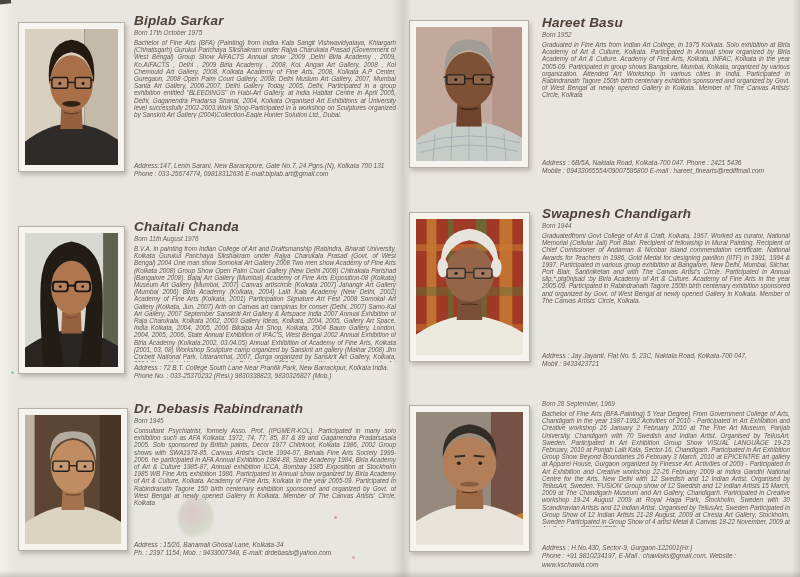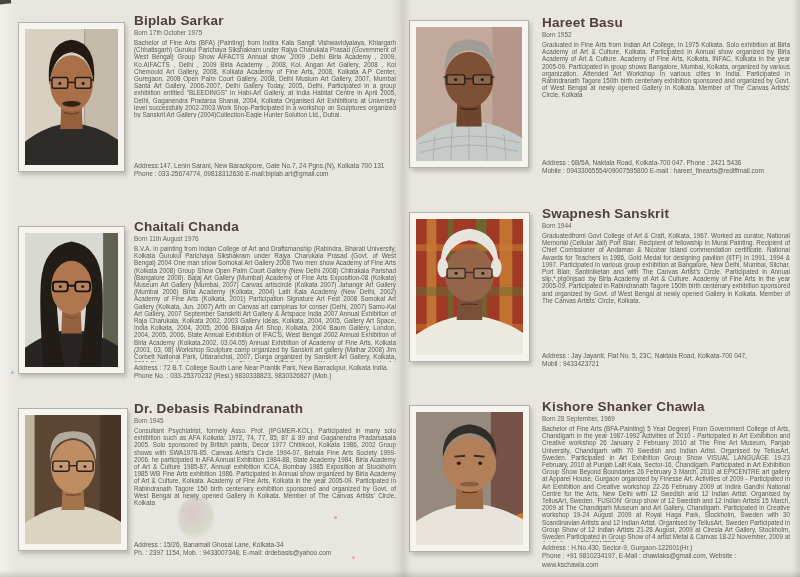--- a/index.html
+++ b/index.html
@@ -22,21 +22,21 @@
   .corner-mark{position:absolute;left:-2px;top:-1px;width:13px;height:5px;background:#4a4642;transform:rotate(-7deg);}
   .smudge{position:absolute;left:178px;top:497px;width:36px;height:42px;border-radius:50%;
     background:radial-gradient(circle at 40% 40%,rgba(190,120,140,0.28),rgba(130,160,110,0.18) 60%,rgba(0,0,0,0) 75%);
     filter:blur(1px);}
   .speck{position:absolute;width:3px;height:3px;border-radius:50%;}
   .speck.p1{left:334px;top:516px;background:rgba(200,90,100,0.5);}
   .speck.p2{left:352px;top:556px;background:rgba(205,100,110,0.45);}
   .speck.t1{left:11px;top:371px;background:rgba(90,170,170,0.55);}
 
   
-  .entry{position:absolute;}
+  .entry{position:absolute;font-style:italic;}
   .photo-frame{position:absolute;background:#f6f4ef;border:1px solid #b5b0a7;
     padding:6px;box-sizing:border-box;box-shadow:2px 3px 4px rgba(60,55,45,0.25);}
   .photo-frame svg{display:block;width:100%;height:100%;}
   .text-block{position:absolute;top:0;}
   h2.name{margin:0;font-size:13.5px;line-height:15px;font-weight:600;
     color:#4d4139;letter-spacing:0.2px;}
   .born{font-size:6.4px;line-height:8px;margin:1px 0 2px 0;color:#66615b;}
   p.bio{margin:0;font-size:6.3px;line-height:7.2px;text-align:justify;
     color:#5d5852;overflow:hidden;}
   .address{position:absolute;font-size:6.5px;line-height:8.4px;color:#5d5852;}
@@ -168,21 +168,21 @@
           <rect x="29" y="51" width="17" height="10" rx="2"></rect>
           <rect x="54" y="51" width="17" height="10" rx="2"></rect>
           <line x1="46" y1="55" x2="54" y2="55"></line>
         </g>
         <circle cx="37.5" cy="56" r="1.5" fill="#241e18"></circle>
         <circle cx="62.5" cy="56" r="1.5" fill="#241e18"></circle>
         <path d="M42,88 Q50,87 58,88" stroke="#4a2e1e" stroke-width="1.2" fill="none"></path>
       </svg>
     </div>
     <div class="text-block" style="left:133px;width:248px;">
-      <h2 class="name">Swapnesh Sanskrit</h2>
+      <h2 class="name">Swapnesh Chandigarh</h2>
       <div class="born">Born 1944</div>
       <p class="bio" style="max-height:118px;">Graduatedfromi Govt College of Art &amp; Craft, Kolkata, 1967. Worked as curator, National Memorial (Cellular Jail) Port Blair. Recipient of fellowship in Mural Painting. Recipient of Chief Comissioner of Andaman &amp; Nicobar Island commendation certificate. National Awards for Teachers in 1986, Gold Medal for designing pavilion (IITF) in 1991, 1994 &amp; 1997. Participated in various group exhibition at Bangalore, New Delhi, Mumbai, Silchar, Port Blair, Santiniketan and with The Canvas Artist's Circle. Participated in Annual slip,*.ptg0njsad :by Birla Academy of Art &amp; Culture. Academy of Fine Arts in the year 2005-09. Participated in Rabindranath Tagore 150th birth centenary exhibition sponsored and organized by Govt. of West Bengal at newly opened Gallery in Kolkata. Member of The Canvas Artists' Circle, Kolkata.</p>
     </div>
     <div class="address" style="left:133px;top:146px;width:248px;">
       <div>Address : Jay Jayanti, Flat No. 5, 23C, Naktala Road, Kolkata-700 047,</div>
       <div>Mobil :  9433423721</div>
     </div>
   </section>
 
   <section class="entry" style="left:18px;top:401px;width:378px;height:172px;">
@@ -227,21 +227,20 @@
         <ellipse cx="50" cy="55" rx="25" ry="29" fill="#b37f59"></ellipse>
         <path d="M25,48 Q24,16 50,13 Q76,16 75,48 Q70,24 50,22 Q30,24 25,48 Z" fill="#332d27"></path>
         <path d="M36,47 L46,46 M54,46 L64,47" stroke-width="2" fill="none" stroke="#332d27"></path>
         <circle cx="40" cy="54" r="1.8" fill="#241d16"></circle>
         <circle cx="60" cy="54" r="1.8" fill="#241d16"></circle>
         <ellipse cx="50" cy="76" rx="9" ry="2.5" fill="#6b4a32" opacity="0.6"></ellipse>
         <path d="M43,84 Q50,86 57,84" stroke="#4f2f1d" stroke-width="1.2" fill="none"></path>
       </svg>
     </div>
     <div class="text-block" style="left:133px;width:248px;">
-      <h2 class="name">Kishore Shanker Chawla</h2>
       <div class="born">Born 28 September, 1969</div>
       <p class="bio" style="max-height:117px;">Bachelor of Fine Arts (BFA-Painting) 5 Year Degree) From Government College of Arts, Chandigarh in the year 1987-1992 Activities of 2010 - Participated in Art Exhibition and Creative workshop 26 January 2 February 2010 at The Fine Art Museum, Panjab University, Chandigarh with 70 Swedish and Indian Artist. Organised by TellusArt, Sweden. Participated in Art Exhibition Group Show VISUAL LANGUAGE 19-23 February, 2010 at Punjab Lalit Kala, Sector-16, Chandigarh. Participated in Art Exhibition Group Show Beyond Boundaries 26 February  3 March, 2010 at EPICENTRE art gallery at Apparel House, Gurgaon organized by Finesse Art. Activities of 2009 - Participated in Art Exhibition and Creative workshop 22-26 February 2009 at Indira Gandhi National Centre for the Arts, New Delhi with 12 Swedish and 12 Indian Artist. Organised by TellusArt, Sweden. 'FUSION' Group show of 12 Swedish and 12 Indian Artists 15 March, 2009 at The Chandigarh Museum and Art Gallery, Chandigarh. Participated in Creative workshop 19-24 August 2009 at Royal Haga Park, Stockholm, Sweden with 30 Scandinavian Artists and 12 Indian Artist. Organised by TellusArt, Sweden Participated in Group Show of 12 Indian Artists 21-28 August, 2009 at Ciresia Art Gallery, Stockholm, Sweden Participated in Group Show of 4 artist Metal &amp; Canvas 18-22 November, 2009 at Art Gallery at EPICENTRE, Gurgaon.</p>
     </div>
     <div class="address" style="left:133px;top:145px;width:248px;">
       <div>Address : H.No.430, Sector-9, Gurgaon-122001(Hr.)</div>
       <div>Phone : +91 9810234197, E-Mail : chawlaks@gmail.com, Website : www.kschawla.com</div>
     </div>
   </section>
 
   <div class="edge-left"></div>

